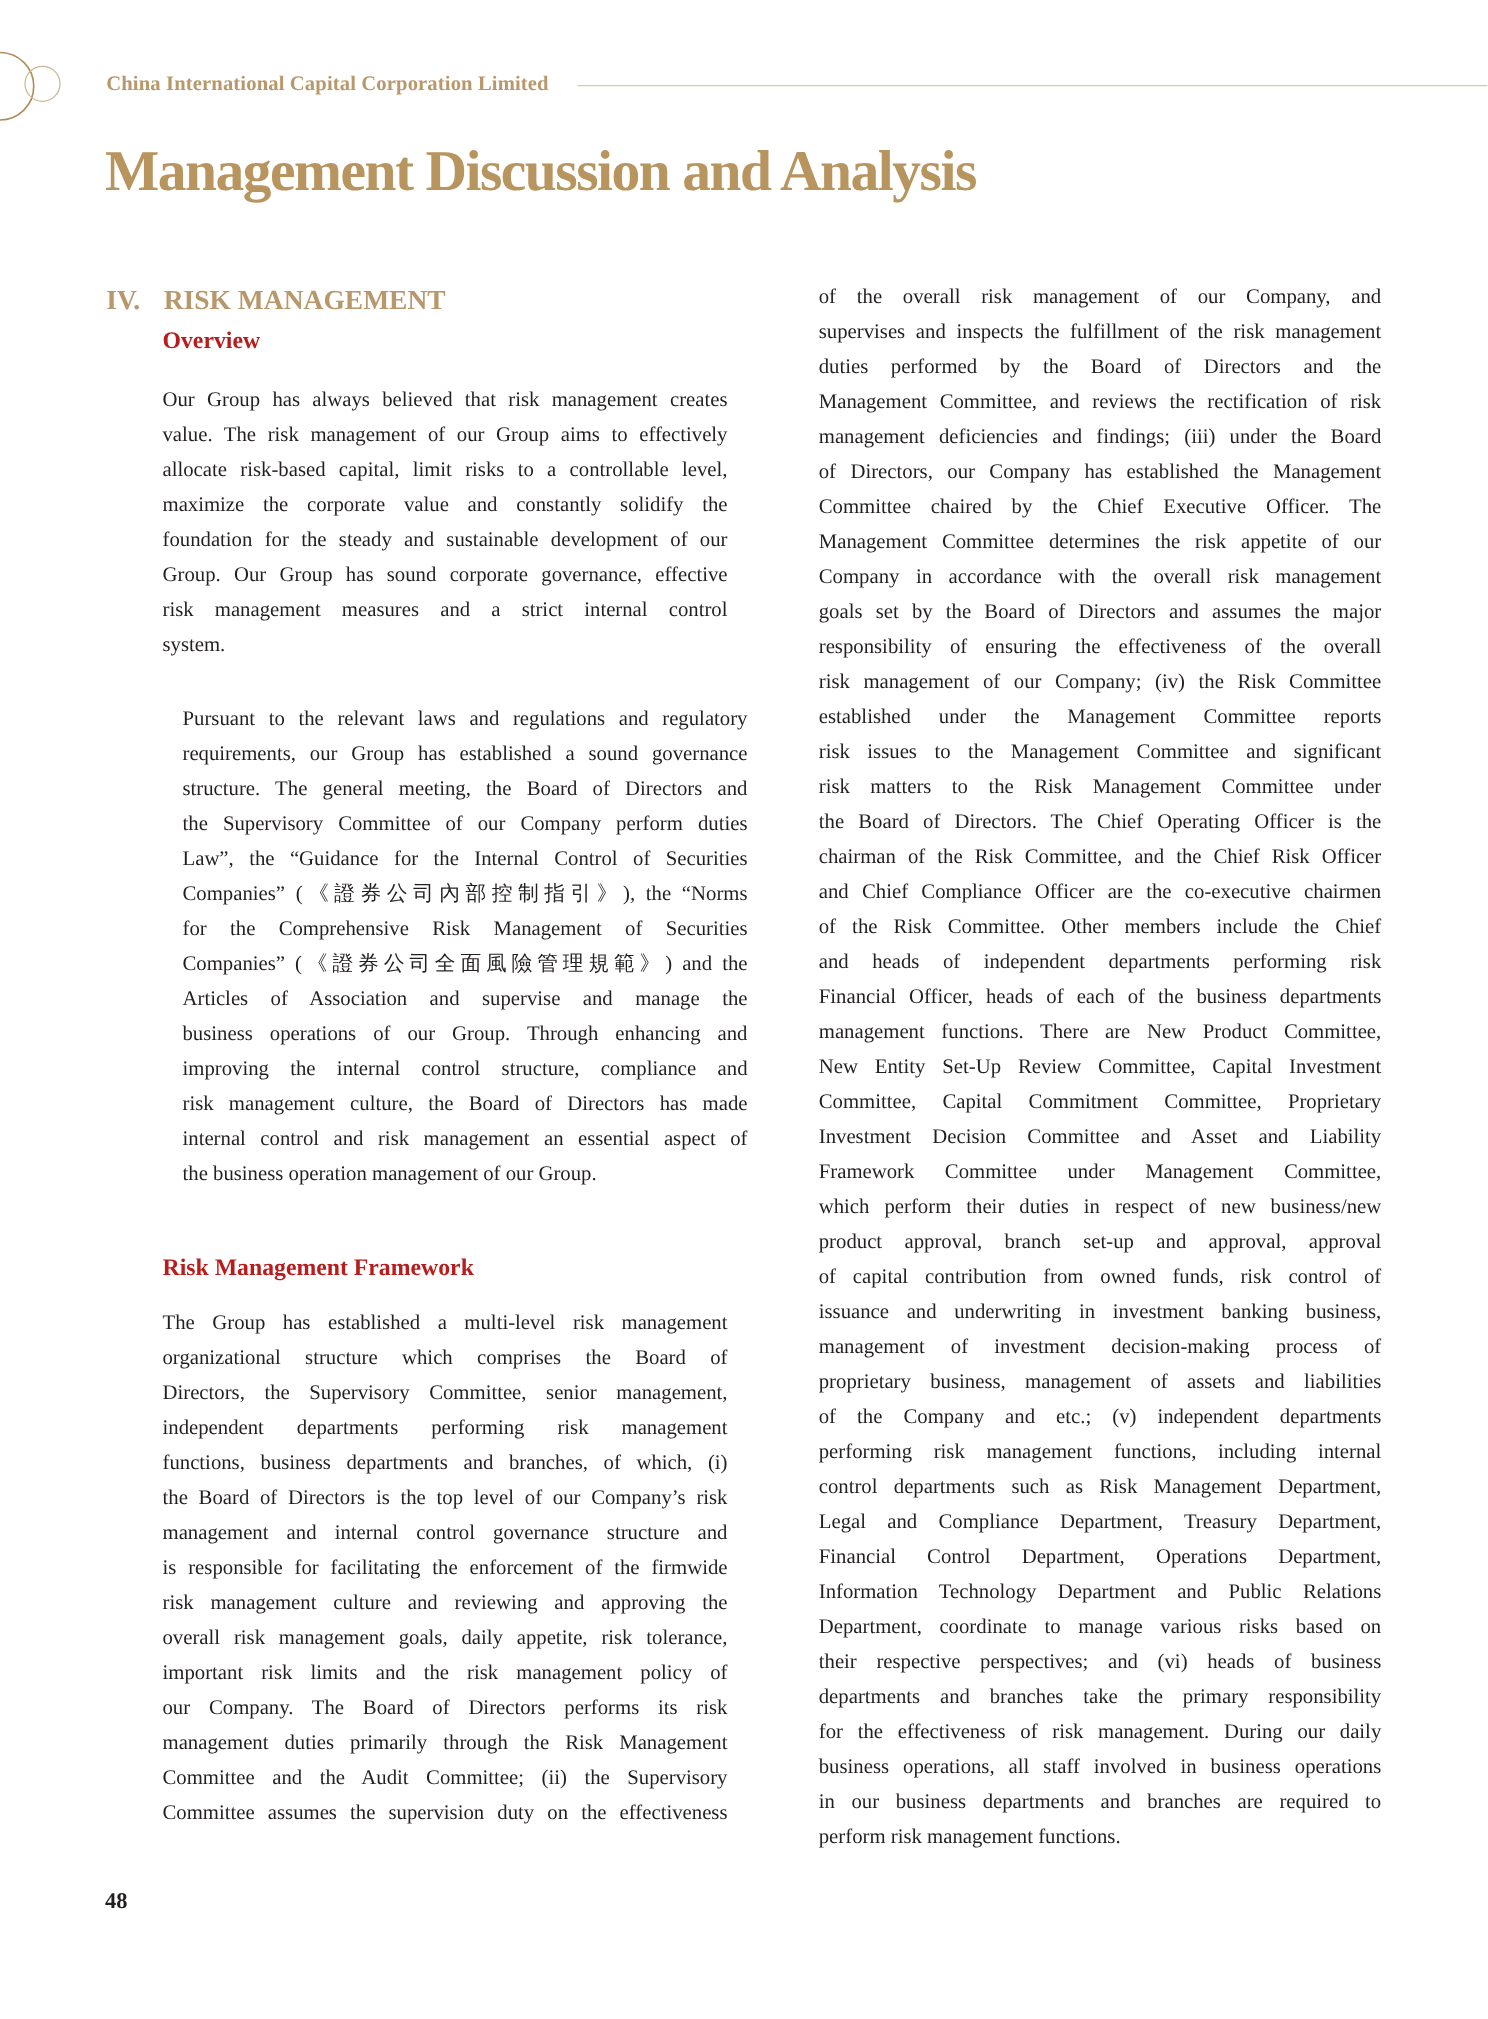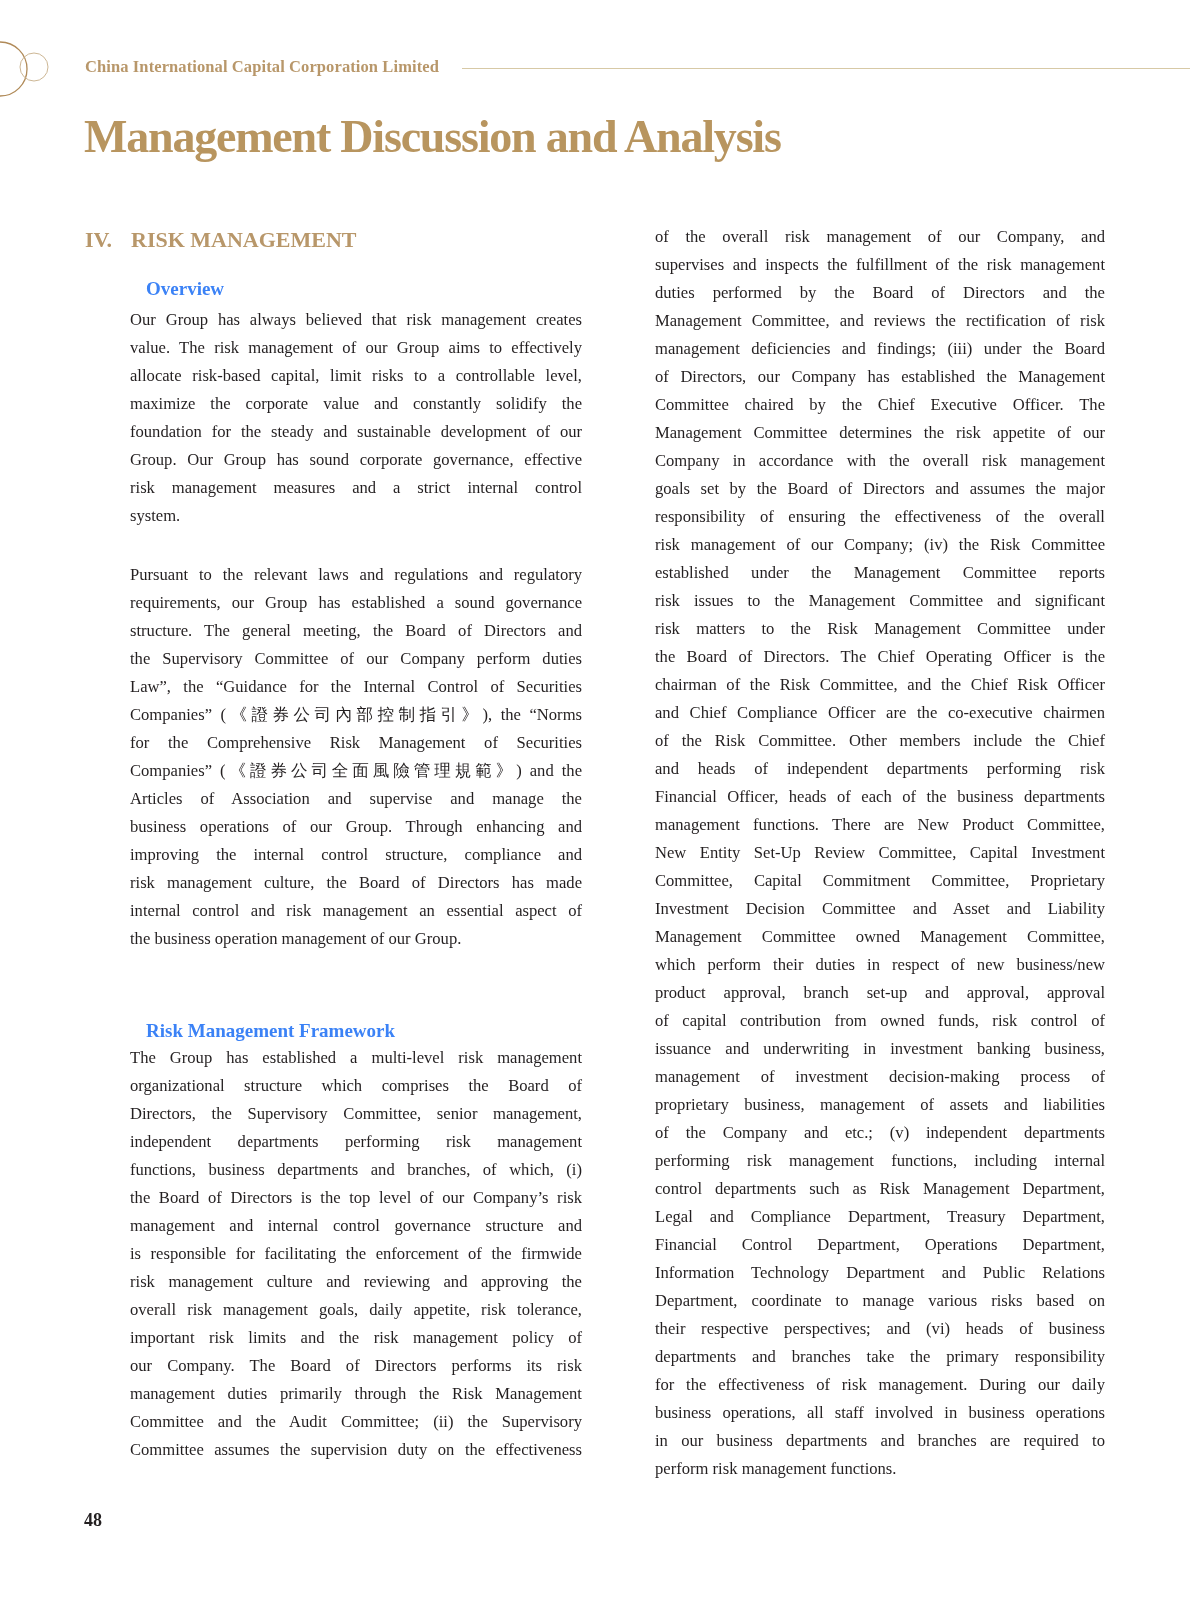--- a/index.html
+++ b/index.html
@@ -10,21 +10,21 @@
                   color: #b8976a; letter-spacing: 0.1px; white-space: nowrap; }
   .head-rule { position: absolute; left: 462px; right: 0; top: 68px; height: 1px; background: #d7c9a6; }
   .page-title { position: absolute; left: 84px; top: 110px; font-size: 46px; font-weight: bold;
                 color: #b8955f; letter-spacing: -1.2px; white-space: nowrap; margin: 0; }
   .section-heading { position: absolute; left: 85px; top: 227px; font-size: 22px; font-weight: bold;
                      color: #b8976a; white-space: nowrap; margin: 0; }
   .section-heading .num { display: inline-block; width: 46px; }
   .col { position: absolute; width: 452px; }
   .col-left { left: 130px; top: 0; }
   .col-right { left: 655px; top: 0; width: 450px; }
-  .subhead { position: absolute; font-size: 19px; font-weight: bold; color: #3b82f6; white-space: nowrap; margin: 16px; }
+  .subhead { position: absolute; font-size: 19px; font-weight: bold; color: #b91c1c; white-space: nowrap; margin: 0; }
   .para { position: absolute; left: 0; width: 100%; font-size: 16.6px; color: #231f20; }
   .line { display: block; height: 28px; line-height: 28px; text-align: justify; text-align-last: justify;
           white-space: nowrap; overflow: visible; }
   .line.last { text-align-last: left; }
   .page-number { position: absolute; left: 84px; top: 1510px; font-size: 18px; font-weight: bold; color: #231f20; }
 </style>
 </head>
 <body>
 
 <svg class="deco" width="60" height="60" viewBox="0 0 60 60">
@@ -47,21 +47,21 @@
   <div class="para" style="top:306px;">
       <div class="line" style="white-space: normal;">Our Group has always believed that risk management creates</div>
       <div class="line" style="white-space: normal;">value. The risk management of our Group aims to effectively</div>
       <div class="line" style="white-space: normal;">allocate risk-based capital, limit risks to a controllable level,</div>
       <div class="line" style="white-space: normal;">maximize the corporate value and constantly solidify the</div>
       <div class="line" style="white-space: normal;">foundation for the steady and sustainable development of our</div>
       <div class="line" style="white-space: normal;">Group. Our Group has sound corporate governance, effective</div>
       <div class="line" style="white-space: normal;">risk management measures and a strict internal control</div>
       <div class="line last" style="white-space: normal;">system.</div>
     </div>
-  <div class="para" style="top:561px;">
+  <div class="para" style="top:561px;margin-left:16px;">
       <div class="line" style="white-space: normal;">Pursuant to the relevant laws and regulations and regulatory</div>
       <div class="line" style="white-space: normal;">requirements, our Group has established a sound governance</div>
       <div class="line" style="white-space: normal;">structure. The general meeting, the Board of Directors and</div>
       <div class="line" style="white-space: normal;">the Supervisory Committee of our Company perform duties</div>
       <div class="line" style="white-space: normal;">Law”, the “Guidance for the Internal Control of Securities</div>
       <div class="line" style="white-space: normal;">Companies” (《證券公司內部控制指引》), the “Norms</div>
       <div class="line" style="white-space: normal;">for the Comprehensive Risk Management of Securities</div>
       <div class="line" style="white-space: normal;">Companies” (《證券公司全面風險管理規範》) and the</div>
       <div class="line" style="white-space: normal;">Articles of Association and supervise and manage the</div>
       <div class="line" style="white-space: normal;">business operations of our Group. Through enhancing and</div>
@@ -112,21 +112,21 @@
       <div class="line" style="white-space: normal;">the Board of Directors. The Chief Operating Officer is the</div>
       <div class="line" style="white-space: normal;">chairman of the Risk Committee, and the Chief Risk Officer</div>
       <div class="line" style="white-space: normal;">and Chief Compliance Officer are the co-executive chairmen</div>
       <div class="line" style="white-space: normal;">of the Risk Committee. Other members include the Chief</div>
       <div class="line" style="white-space: normal;">and heads of independent departments performing risk</div>
       <div class="line" style="white-space: normal;">Financial Officer, heads of each of the business departments</div>
       <div class="line" style="white-space: normal;">management functions. There are New Product Committee,</div>
       <div class="line" style="white-space: normal;">New Entity Set-Up Review Committee, Capital Investment</div>
       <div class="line" style="white-space: normal;">Committee, Capital Commitment Committee, Proprietary</div>
       <div class="line" style="white-space: normal;">Investment Decision Committee and Asset and Liability</div>
-      <div class="line" style="white-space: normal;">Management Committee owned Management Committee,</div>
+      <div class="line" style="white-space: normal;">Framework Committee under Management Committee,</div>
       <div class="line" style="white-space: normal;">which perform their duties in respect of new business/new</div>
       <div class="line" style="white-space: normal;">product approval, branch set-up and approval, approval</div>
       <div class="line" style="white-space: normal;">of capital contribution from owned funds, risk control of</div>
       <div class="line" style="white-space: normal;">issuance and underwriting in investment banking business,</div>
       <div class="line" style="white-space: normal;">management of investment decision-making process of</div>
       <div class="line" style="white-space: normal;">proprietary business, management of assets and liabilities</div>
       <div class="line" style="white-space: normal;">of the Company and etc.; (v) independent departments</div>
       <div class="line" style="white-space: normal;">performing risk management functions, including internal</div>
       <div class="line" style="white-space: normal;">control departments such as Risk Management Department,</div>
       <div class="line" style="white-space: normal;">Legal and Compliance Department, Treasury Department,</div>

